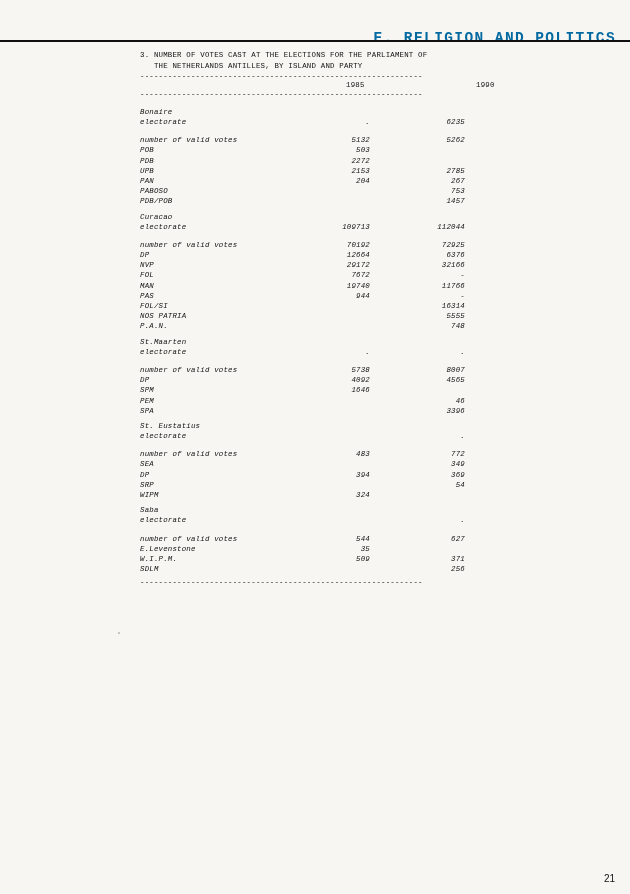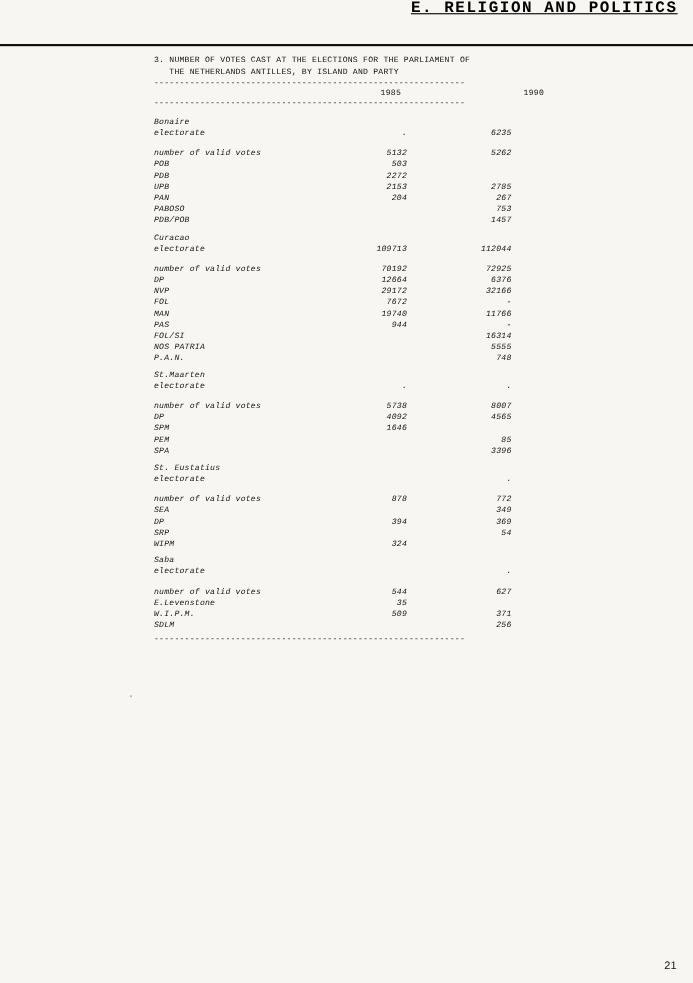--- a/index.html
+++ b/index.html
@@ -15,28 +15,27 @@
     color: #1a1a1a;
     overflow: hidden;
   }
   .page {
     position: absolute;
     inset: 0;
     background: #f7f6f2;
   }
   .header-title {
     position: absolute;
-    top: 0;
+    top: 30px;
     right: 14px;
     font-family: "Liberation Mono", monospace;
     font-size: 14.5px;
     letter-spacing: 1.4px;
     font-weight: bold;
-    color: #000000;
-    text-decoration: underline;
+    color: #0369a1;
   }
   .header-rule {
     position: absolute;
     top: 40px;
     left: 0;
     right: 0;
     height: 2px;
     background: #111111;
   }
   .table-block {
@@ -167,29 +166,29 @@
       <div class="row"><span class="lbl">P.A.N.</span><span class="v1"></span><span class="v2">748</span></div>
     </div>
 
     <div class="grp">
       <div class="row"><span class="lbl">St.Maarten</span></div>
       <div class="row"><span class="lbl">electorate</span><span class="v1">.</span><span class="v2">.</span></div>
       <div class="gap"></div>
       <div class="row"><span class="lbl">number of valid votes</span><span class="v1">5738</span><span class="v2">8007</span></div>
       <div class="row"><span class="lbl">DP</span><span class="v1">4092</span><span class="v2">4565</span></div>
       <div class="row"><span class="lbl">SPM</span><span class="v1">1646</span><span class="v2"></span></div>
-      <div class="row"><span class="lbl">PEM</span><span class="v1"></span><span class="v2">85</span></div>
+      <div class="row"><span class="lbl">PEM</span><span class="v1"></span><span class="v2">46</span></div>
       <div class="row"><span class="lbl">SPA</span><span class="v1"></span><span class="v2">3396</span></div>
     </div>
 
     <div class="grp">
       <div class="row"><span class="lbl">St. Eustatius</span></div>
       <div class="row"><span class="lbl">electorate</span><span class="v1"></span><span class="v2">.</span></div>
       <div class="gap"></div>
-      <div class="row"><span class="lbl">number of valid votes</span><span class="v1">878</span><span class="v2">772</span></div>
+      <div class="row"><span class="lbl">number of valid votes</span><span class="v1">483</span><span class="v2">772</span></div>
       <div class="row"><span class="lbl">SEA</span><span class="v1"></span><span class="v2">349</span></div>
       <div class="row"><span class="lbl">DP</span><span class="v1">394</span><span class="v2">369</span></div>
       <div class="row"><span class="lbl">SRP</span><span class="v1"></span><span class="v2">54</span></div>
       <div class="row"><span class="lbl">WIPM</span><span class="v1">324</span><span class="v2"></span></div>
     </div>
 
     <div class="grp">
       <div class="row"><span class="lbl">Saba</span></div>
       <div class="row"><span class="lbl">electorate</span><span class="v1"></span><span class="v2">.</span></div>
       <div class="gap"></div>

